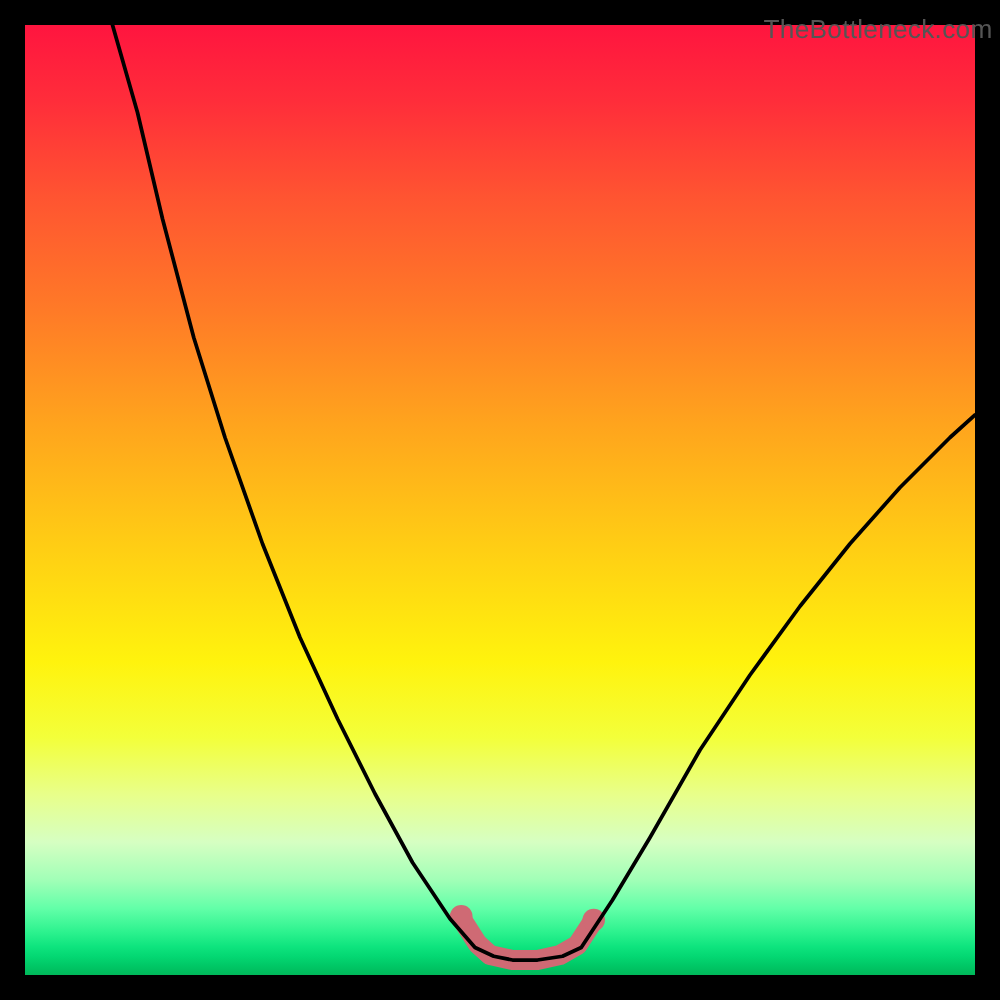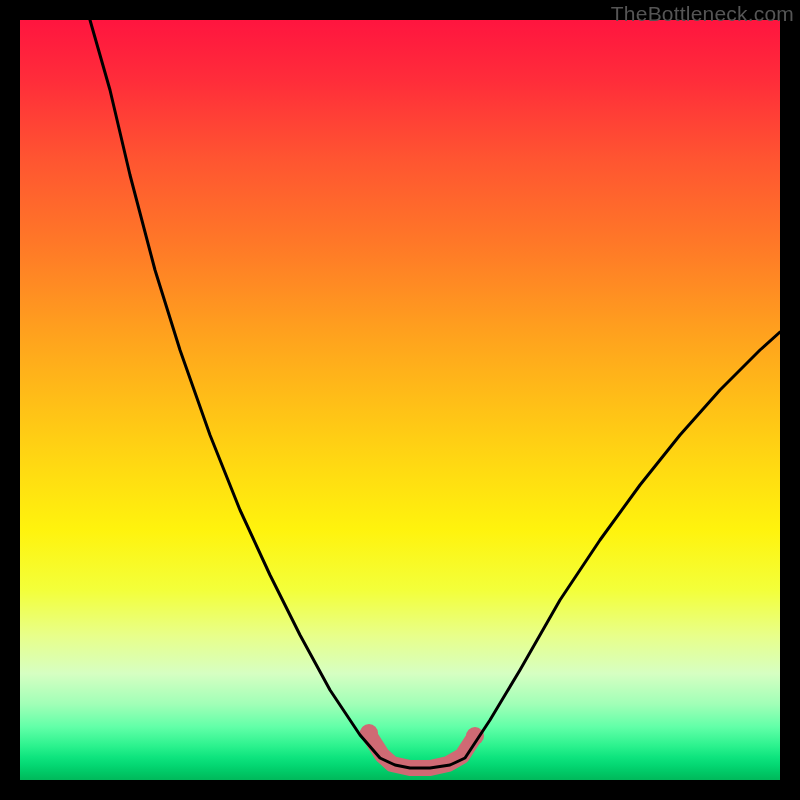--- a/index.html
+++ b/index.html
@@ -40,21 +40,21 @@
       #62ffa8 93%,
       #2cf28e 95.5%,
       #0ee47e 97%,
       #04d873 98%,
       #00c866 99%,
       #00b85a 100%
     );
   }
   .watermark {
     position: absolute;
-    top: 2px;
+    top: 12px;
     right: 6px;
     color: #555;
     font-size: 21px;
     font-weight: 500;
     letter-spacing: 0.2px;
     user-select: none;
   }
   svg.plot {
     position: absolute;
     left: 0; top: 0;

